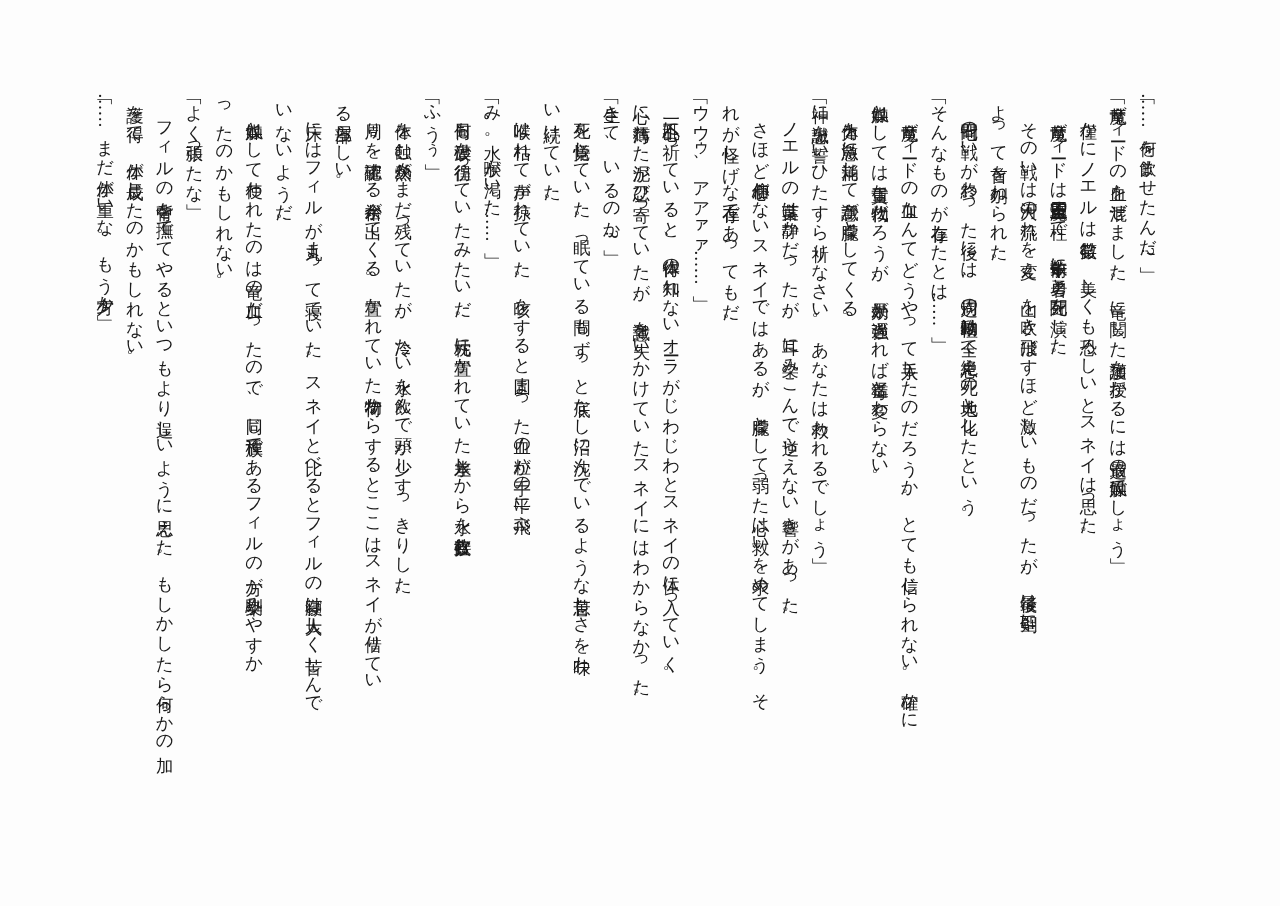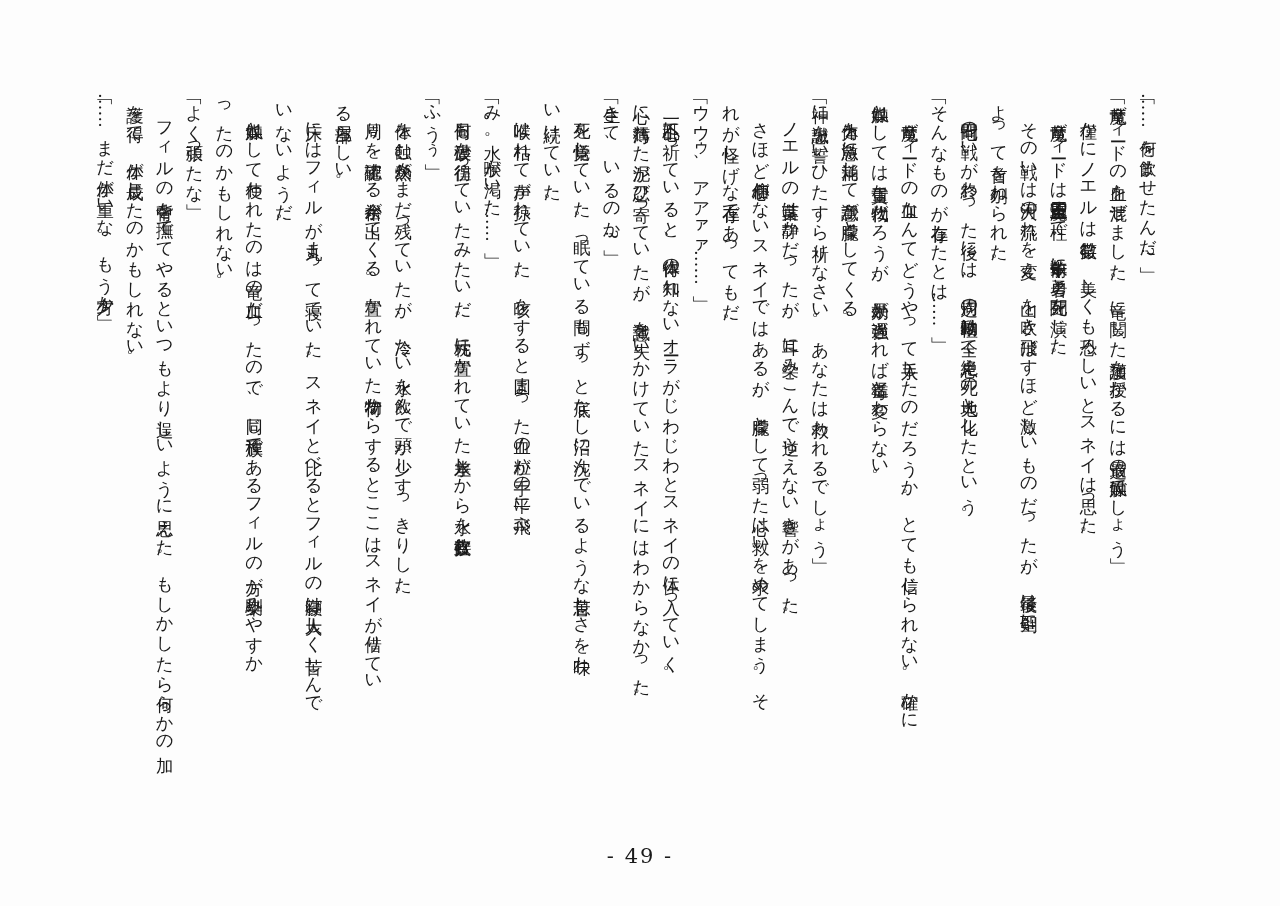--- a/index.html
+++ b/index.html
@@ -85,14 +85,13 @@
       <div class="line">る部屋らしい。</div>
       <div class="line indent">床にはフィルが丸まって寝ていた。スネイと比べるとフィルの寝顔は大人しく苦しんで</div>
       <div class="line">いないようだ。</div>
       <div class="line indent">触媒として使われたのは竜の血だったので、同じ種族であるフィルの方が馴染みやすか</div>
       <div class="line">ったのかもしれない。</div>
       <div class="line">「よく頑張ったな」</div>
       <div class="line indent">フィルの背中を撫でてやるといつもより逞しいように思えた。もしかしたら何らかの加</div>
       <div class="line">護を得て、体が成長したのかもしれない。</div>
       <div class="line">「……まだ体が重いな。もう夕方か」</div>
     </div>
-  <div class="page-number">- 49 -</div>
 </div>
 
 </body></html>

